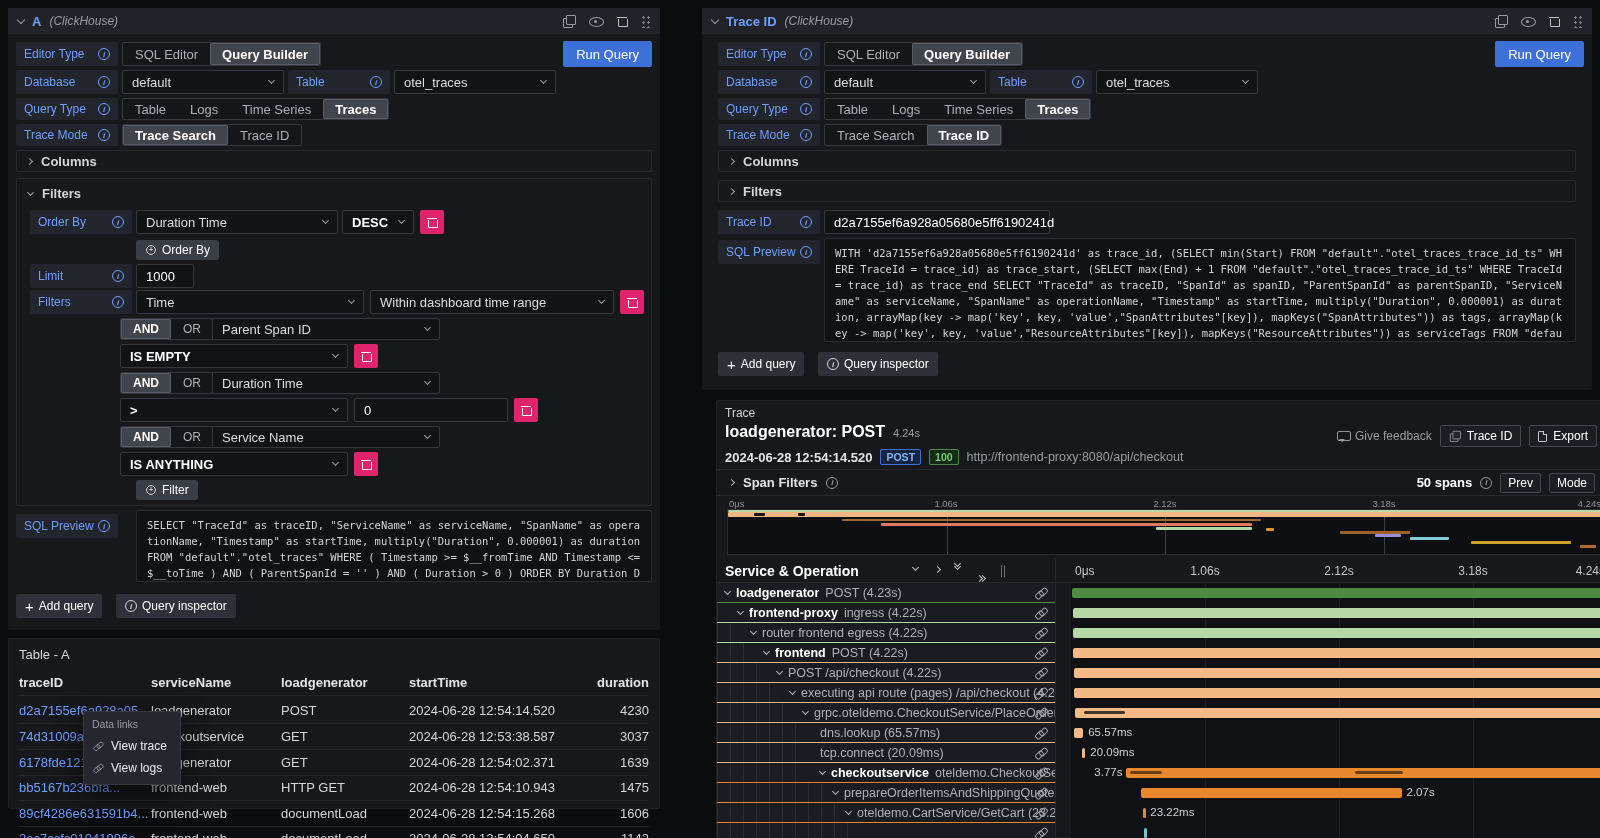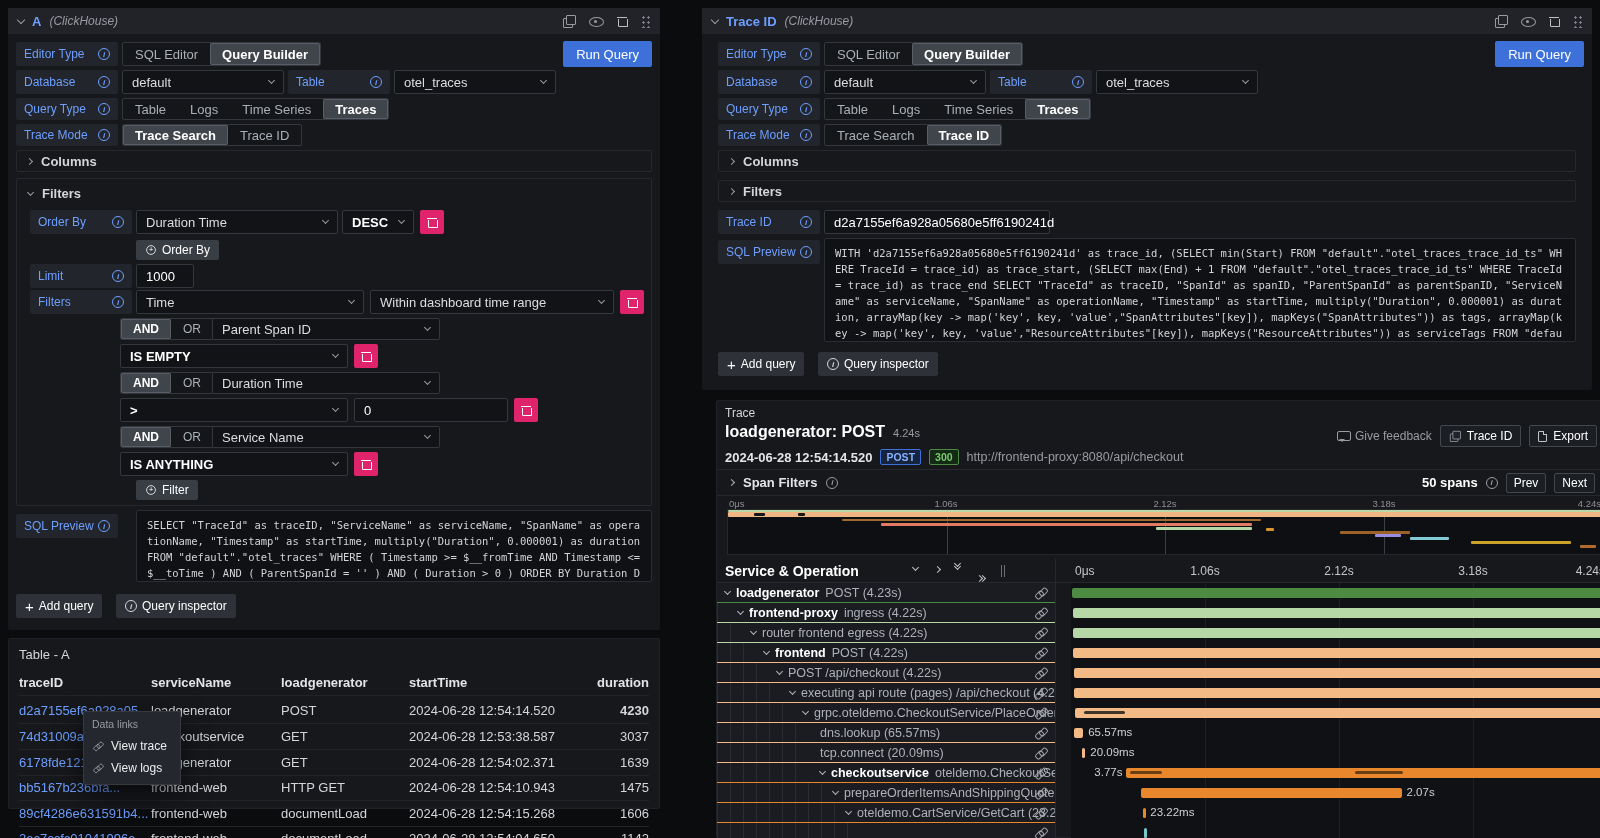--- a/index.html
+++ b/index.html
@@ -270,21 +270,21 @@
   <div class="theadc" style="left:272px; top:36px;">loadgenerator</div>
   <div class="theadc" style="left:400px; top:36px;">startTime</div>
   <div class="theadc" style="right:10px; top:36px; text-align:right;">duration</div>
   <div class="rowline" style="top:56px;"></div>
 
   <div>
     <div class="tcell tlink" style="left:10px; top:64px;">d2a7155ef6a928a05...</div>
     <div class="tcell" style="left:142px; top:64px;">loadgenerator</div>
     <div class="tcell" style="left:272px; top:64px;">POST</div>
     <div class="tcell" style="left:400px; top:64px;">2024-06-28 12:54:14.520</div>
-    <div class="tcell" style="right:10px; top:64px;font-weight:bold;">4230</div>
+    <div class="tcell" style="right:10px; top:64px;">4230</div>
     <div class="rowline" style="top:84px;"></div>
   </div>
   <div>
     <div class="tcell tlink" style="left:10px; top:90px;">74d31009a4ba...</div>
     <div class="tcell" style="left:142px; top:90px;">checkoutservice</div>
     <div class="tcell" style="left:272px; top:90px;">GET</div>
     <div class="tcell" style="left:400px; top:90px;">2024-06-28 12:53:38.587</div>
     <div class="tcell" style="right:10px; top:90px;">3037</div>
     <div class="rowline" style="top:110px;"></div>
   </div>
@@ -444,36 +444,36 @@
     </span>
     <span class="btn-ghost">
       <span class="ico-file"></span>
         <span>Export</span>
     </span>
   </div>
 
   <div style="position:absolute; left:8px; top:48px; display:flex; align-items:center; gap:8px;">
     <span style="font-size:13px; font-weight:600; color:#e3e4e8;">2024-06-28 12:54:14.520</span>
     <span class="badge" style="background:#16243d; border:1px solid #3d71d9; color:#86b2ff;">POST</span>
-    <span class="badge" style="background:#132a14; border:1px solid #4c8a45; color:#7ccb70;">300</span>
+    <span class="badge" style="background:#132a14; border:1px solid #4c8a45; color:#7ccb70;">100</span>
     <span style="font-size:12.5px; color:#9a9ba1;">http://frontend-proxy:8080/api/checkout</span>
   </div>
 
   <div style="position:absolute; left:0; top:68px; width:890px; height:27px; border-top:1px solid #26282d; border-bottom:1px solid #26282d; display:flex; align-items:center; padding:0 12px; gap:9px;">
     <span class="cv right sm" style="color:#b4b6bb;"></span>
     <span style="font-size:13px; font-weight:700; color:#e3e4e8;">Span Filters</span>
     <span class="info" style="color:#9a9ba1;"></span>
     <span style="margin-left:auto; display:flex; align-items:center; gap:8px;">
       <span style="font-size:13px; font-weight:700; color:#fff;">50 spans</span>
       <span class="info" style="color:#9a9ba1;"></span>
       <span class="btn-ghost" style="height:20px; padding:0 7px;">
           <span>Prev</span>
         </span>
       <span class="btn-ghost" style="height:20px; padding:0 7px;">
-          <span>Next</span>
+          <span>Mode</span>
         </span>
     </span>
   </div>
 
   <div class="tick9" style="left:12px; top:97px;">0μs</div>
   <div class="tick9" style="left:229px; top:97px; transform:translateX(-50%);">1.06s</div>
   <div class="tick9" style="left:448px; top:97px; transform:translateX(-50%);">2.12s</div>
   <div class="tick9" style="left:667px; top:97px; transform:translateX(-50%);">3.18s</div>
   <div class="tick9" style="right:4px; top:97px;">4.24s</div>
 

